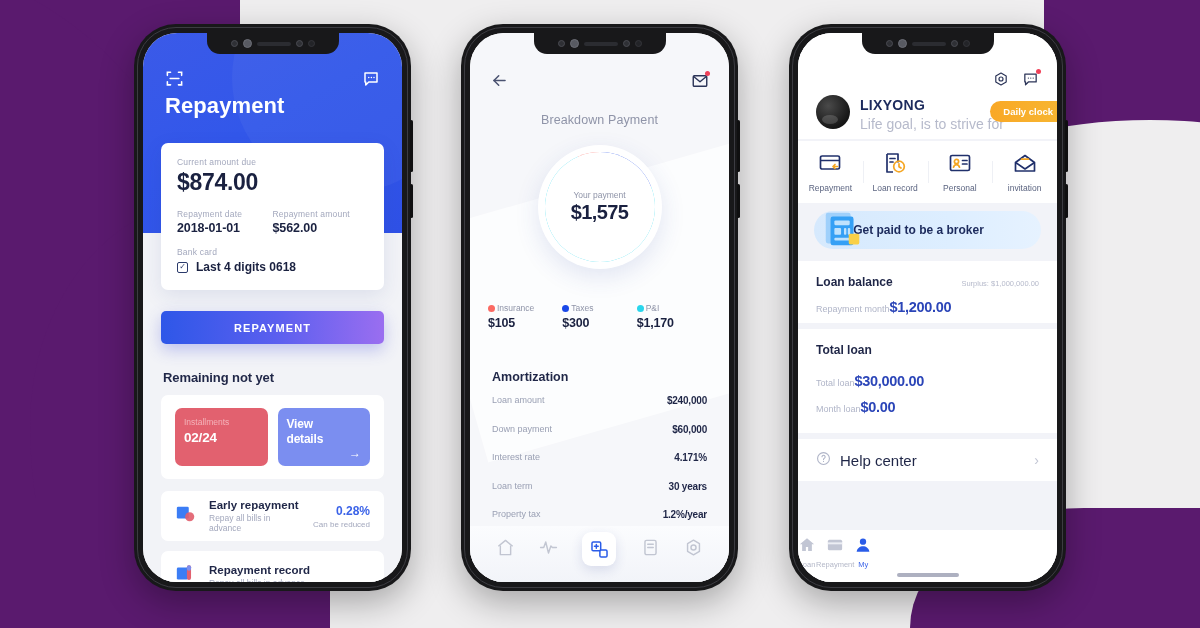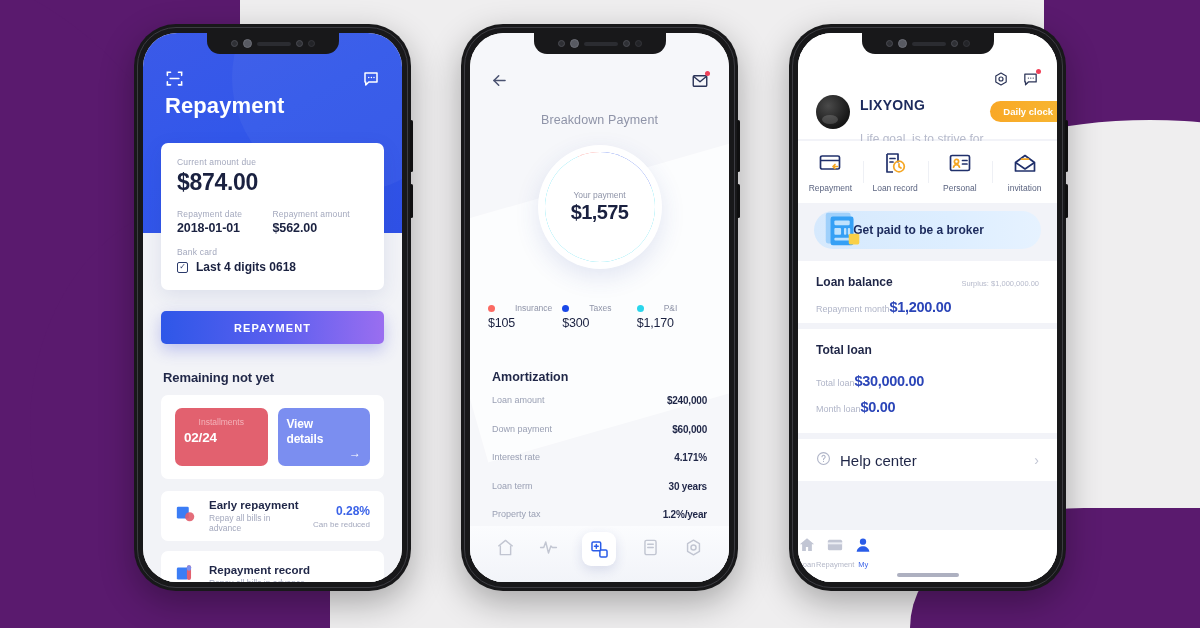--- a/index.html
+++ b/index.html
@@ -184,21 +184,21 @@
     background:#fff; border-radius:7px; padding: 13px 14px;
     display:flex; gap: 10px; z-index:7;
   }
   .tile { flex:1; border-radius: 7px; padding: 9px 9px; height: 58px; position:relative;}
   .tile-lbl { font-size: 8.5px; }
   .tile-val { font-size: 13.5px; font-weight:700; margin-top:3px; letter-spacing:-.2px;}
   .tile.surplus { background:#dfe4fb; }
   .tile.surplus .tile-lbl { color:#94a2e4; }
   .tile.surplus .tile-val { color:#2e52e0; }
   .tile.inst { background:#e2616f; }
-  .tile.inst .tile-lbl { color:#f4b3ba;text-align:center; }
+  .tile.inst .tile-lbl { color:#f4b3ba; }
   .tile.inst .tile-val { color:#fff; }
   .tile.view { background:#7b8ef0; }
   .tile.view .tile-val { color:#fff; font-size: 12px; font-weight:700; line-height:1.25; margin-top:0;}
   .tile.view .arrow { position:absolute; right:9px; bottom:7px; color:#fff; font-size: 12px; line-height:1;}
   .p1-list-item {
     position:absolute; left:18px; right:18px;
     background:#fff; border-radius:7px;
     height: 50px; display:flex; align-items:center; padding: 0 14px; gap: 12px;
     z-index:7;
   }
@@ -239,24 +239,24 @@
     background:#fff;
     display:flex; flex-direction:column; align-items:center; justify-content:center;
   }
   .donut-lbl { font-size: 8.5px; color:#8f94a8; }
   .donut-val { font-size: 20px; font-weight:700; color:#1a2140; margin-top:1px; letter-spacing:-.6px;}
   .p2-legend {
     position:absolute; top: 270px; left: 18px; right: 18px;
     display:flex; z-index:5;
   }
   .lg { flex:1; }
-  .lg-top { display:flex; align-items:center; gap:20px;}
+  .lg-top { display:flex; align-items:center; gap:2px;}
   .lg-dot { width:7px; height:7px; border-radius:50%; }
   .lg-name { font-size: 8.5px; color:#8f94a8; }
-  .lg-val { font-size: 12.5px; font-weight:400; color:#1a2140; margin-top:3px; letter-spacing:-.2px;}
+  .lg-val { font-size: 12.5px; font-weight:700; color:#1a2140; margin-top:3px; letter-spacing:-.2px;}
   .p2-amort-title {
     position:absolute; top: 337px; left: 22px;
     font-size: 12.5px; font-weight:700; color:#1f2647; z-index:5;
   }
   .p2-rows { position:absolute; top: 362px; left:22px; right:22px; z-index:5;}
   .p2-row {
     display:flex; justify-content:space-between; align-items:flex-start;
     height: 28.5px;
   }
   .p2-row .k { font-size: 9px; color:#9aa0b4; }
@@ -292,22 +292,22 @@
   .p3-avatar::after {
     content:""; position:absolute; left:6px; bottom:5px;
     width:16px; height:9px; border-radius:50%;
     background: rgba(255,255,255,.16);
   }
   .p3-name {
     position:absolute; top:64px; left:62px;
     font-size: 14px; font-weight:700; color:#1c2a5c; letter-spacing:.3px;
   }
   .p3-motto {
-    position:absolute; top: 99px; left:62px;
-    font-size: 12px; color:#b6bacb;
+    position:absolute; top: 83px; left:62px;
+    font-size: 14px; color:#b6bacb;
   }
   .p3-badge {
     position:absolute; top: 68px; right: -10px;
     background: linear-gradient(90deg,#f9a826 0%, #f7b733 100%);
     color:#fff; font-size: 9.5px; font-weight:700;
     padding: 5px 14px 5px 13px; border-radius: 11px;
   }
   .p3-quick {
     position:absolute; top: 108px; left:0; right:0; height: 62px;
     background:#fff;

